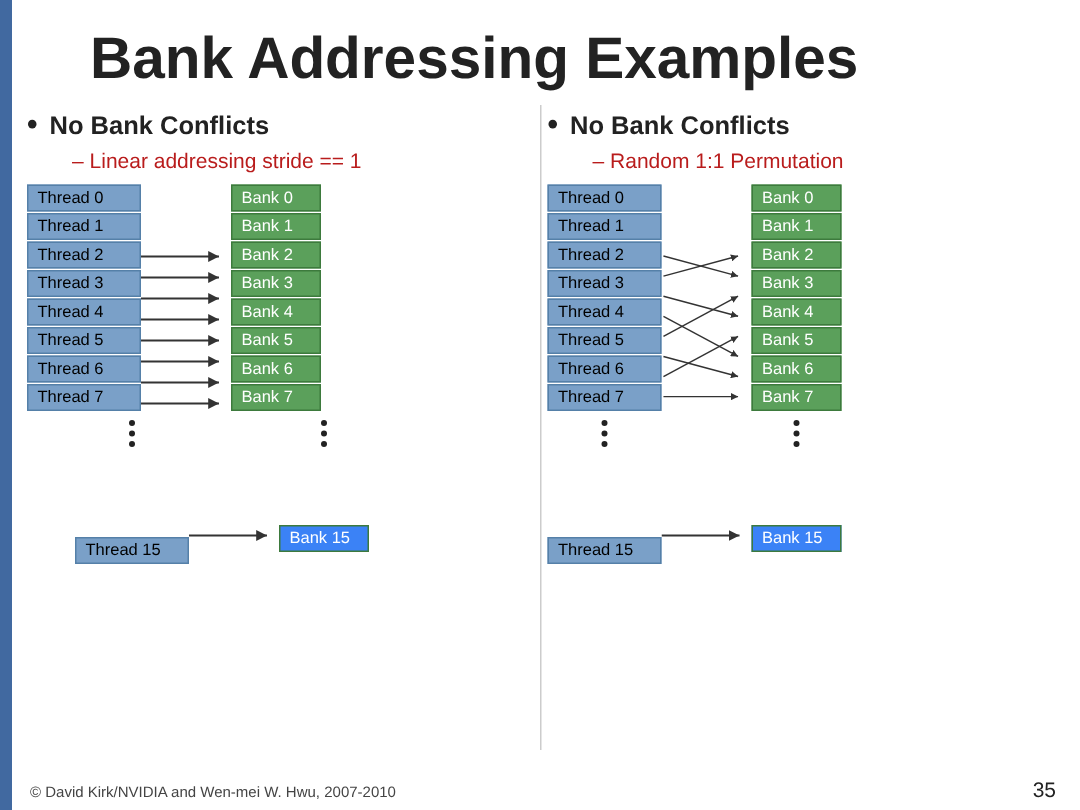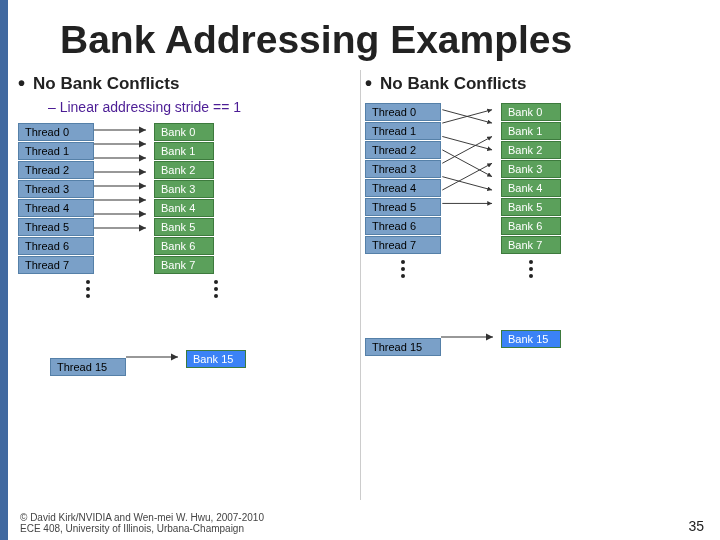--- a/index.html
+++ b/index.html
@@ -40,21 +40,21 @@
     }
 
     .bullet {
       font-size: 20px;
       margin-right: 8px;
       color: #222;
     }
 
     .sub-item {
       font-size: 14px;
-      color: #4c1d95;
+      color: #b91c1c;
       margin-left: 30px;
       margin-bottom: 2px;
     }
 
     .thread-col {
       display: flex;
       flex-direction: column;
       gap: 1px;
     }
 
@@ -148,21 +148,21 @@
       top: 70px;
       left: 360px;
       bottom: 40px;
       width: 1px;
       background: #ccc;
     }
 
     .diagram-row {
       display: flex;
       flex-direction: row;
-      align-items: flex-start;
+      align-items: flex-end;
       gap: 0px;
       margin-top: 8px;
     }
 
   </style>
 </head>
 <body>
 
 <div class="left-bar"></div>
 
@@ -252,20 +252,24 @@
     </div>
     <div class="bank-box last">Bank 15</div>
   </div>
 </div>
 
 <div style="position:absolute;top:72px;left:365px;width:348px;bottom:42px;">
   <div class="panel-title">
     <span class="bullet">•</span>
     <span>No Bank Conflicts</span>
   </div>
+  <div class="sub-item">
+    <span>– </span>
+    <span>Random 1:1 Permutation</span>
+  </div>
 
   <div class="diagram-row">
 
     <div class="thread-col">
       <div class="thread-box">Thread 0</div>
       <div class="thread-box">Thread 1</div>
       <div class="thread-box">Thread 2</div>
       <div class="thread-box">Thread 3</div>
       <div class="thread-box">Thread 4</div>
       <div class="thread-box">Thread 5</div>
@@ -336,16 +340,15 @@
         </defs>
         <line x1="0" y1="7" x2="52" y2="7" stroke="#333" stroke-width="1.2" marker-end="url(#arr4)"></line>
       </svg>
     </div>
     <div class="bank-box last">Bank 15</div>
   </div>
 </div>
 
 <div class="footer">
   <span>© David Kirk/NVIDIA and Wen-mei W. Hwu, 2007-2010</span><br>
-  <span>ECE 408, University of Illinois, Urbana-Champaign</span>
 </div>
 
 <div class="page-num">35</div>
 
 </body></html>

